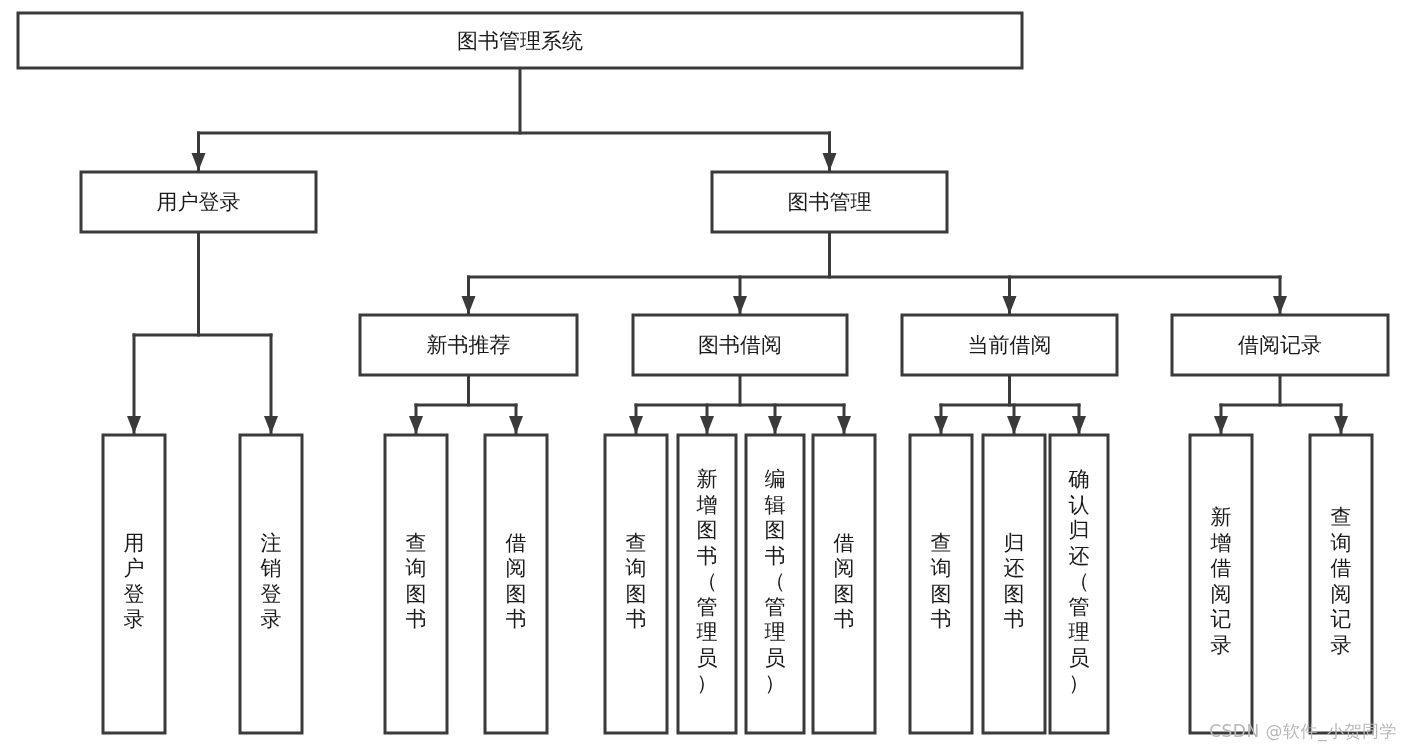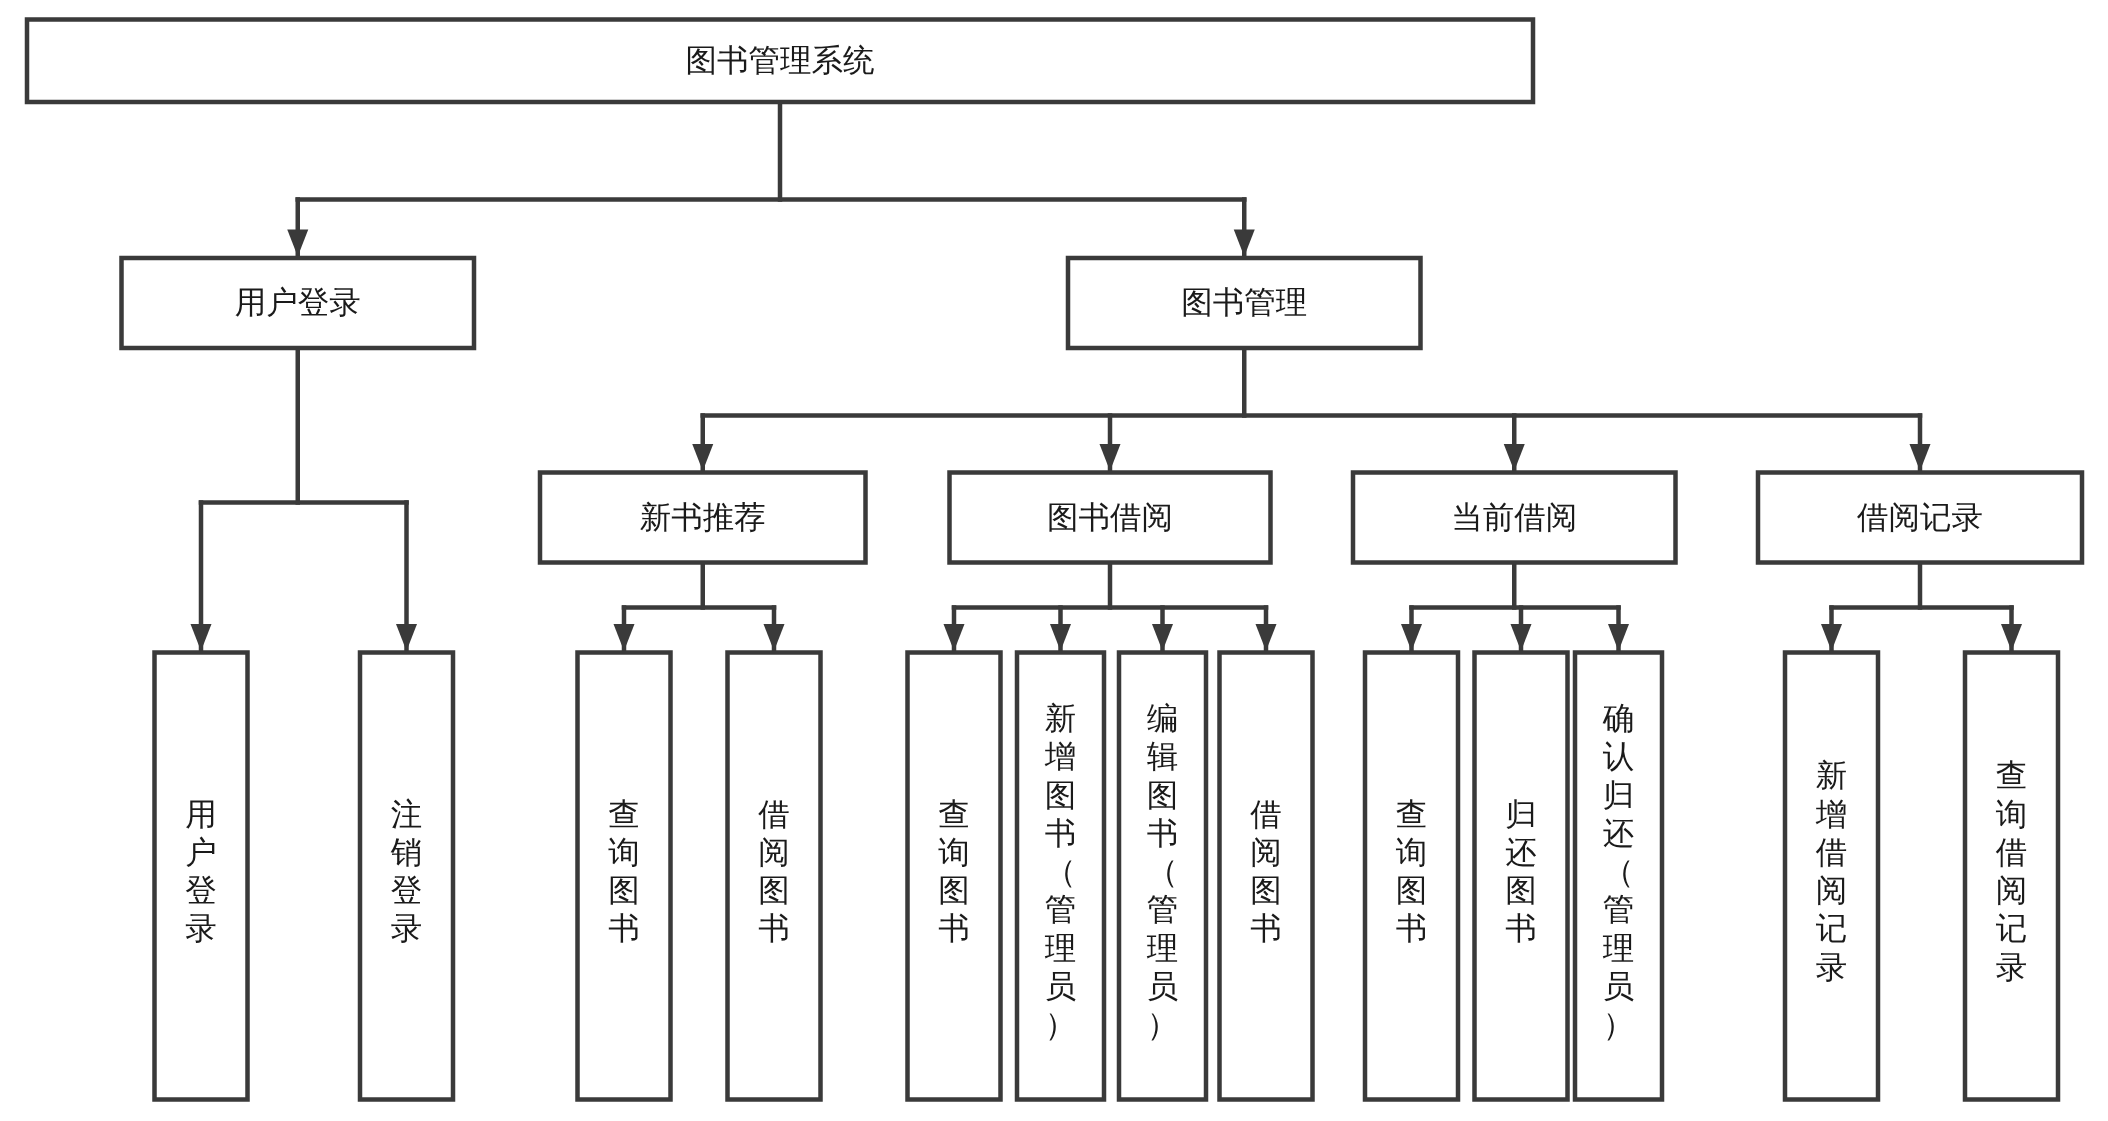--- a/index.html
+++ b/index.html
@@ -200,13 +200,14 @@
         <g>
           <rect x="1190" y="435" width="62" height="298" class="node-box"></rect>
           <text x="1221" y="524.3" class="node-label-vertical"><tspan x="1221" dy="0">新</tspan><tspan x="1221" dy="25.5">增</tspan><tspan x="1221" dy="25.5">借</tspan><tspan x="1221" dy="25.5">阅</tspan><tspan x="1221" dy="25.5">记</tspan><tspan x="1221" dy="25.5">录</tspan></text>
         </g>
         <g>
           <rect x="1310" y="435" width="62" height="298" class="node-box"></rect>
           <text x="1341" y="524.3" class="node-label-vertical"><tspan x="1341" dy="0">查</tspan><tspan x="1341" dy="25.5">询</tspan><tspan x="1341" dy="25.5">借</tspan><tspan x="1341" dy="25.5">阅</tspan><tspan x="1341" dy="25.5">记</tspan><tspan x="1341" dy="25.5">录</tspan></text>
         </g>
       </g>
   </svg>
+  <div class="watermark-text">CSDN @软件_小贺同学</div>
 </div>
 
 </body></html>

